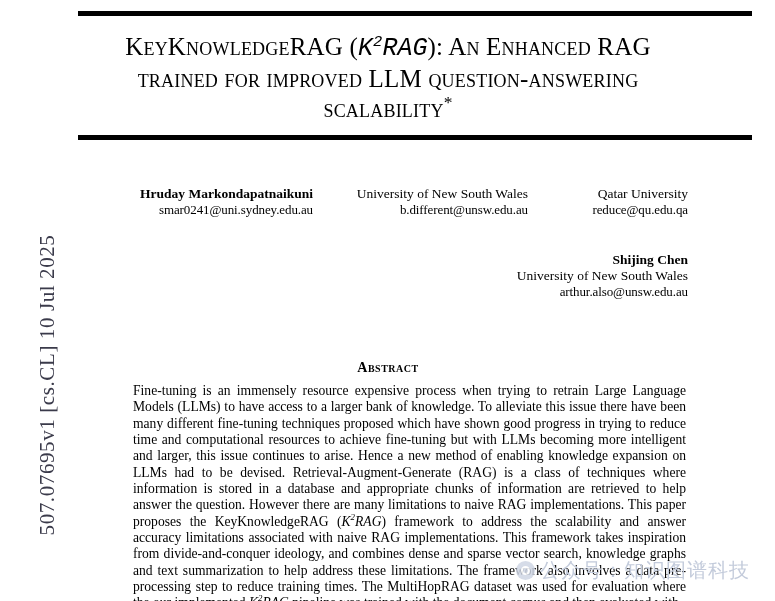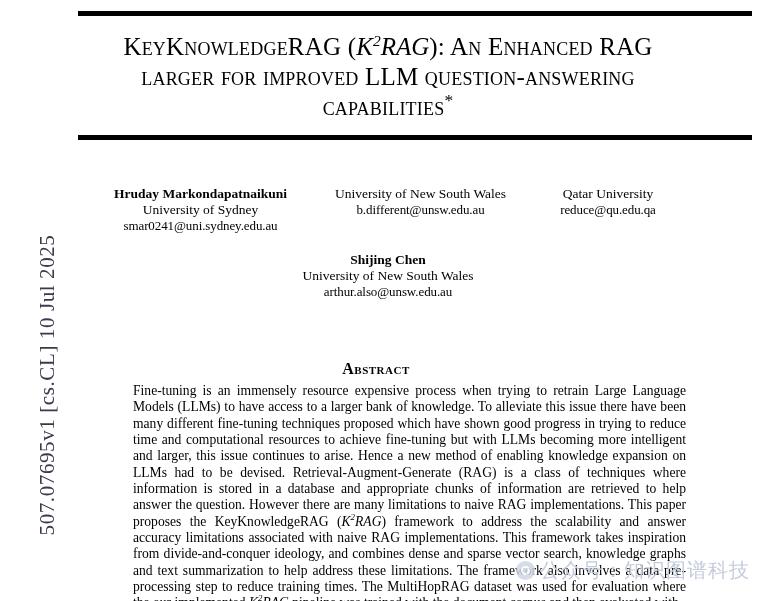--- a/index.html
+++ b/index.html
@@ -64,20 +64,21 @@
     text-align: center;
     font-size: 25px;
     line-height: 30px;
     font-variant: small-caps;
     letter-spacing: 0.2px;
   }
   #title .math {
     font-variant: normal;
     font-style: italic;
     letter-spacing: 0;
+    font-family: Liberation Mono, monospace;
   }
   #title .math sup {
     font-size: 0.62em;
     font-style: italic;
     vertical-align: super;
     line-height: 0;
   }
   #title .star {
     font-variant: normal;
     font-size: 0.7em;
@@ -89,33 +90,32 @@
   #authors-row {
     position: absolute;
     left: 88px;
     top: 186px;
     width: 600px;
     display: flex;
     justify-content: space-between;
     align-items: flex-start;
   }
   .author {
-    text-align: center;
+    text-align: right;
     line-height: 16px;
   }
   #author-0 { width: 225px; }
   #author-1 { width: 215px; }
   #author-2 { width: 160px; }
 
   #author-solo {
     position: absolute;
     left: 88px;
     top: 252px;
     width: 600px;
-    text-align: center;
     line-height: 16px;
   }
 
   .author-name {
     font-weight: bold;
     font-size: 13.5px;
     display: block;
   }
   .author-affil {
     font-size: 13.5px;
@@ -124,25 +124,25 @@
   .author-email {
     font-family: Liberation Serif, serif;
     font-size: 13px;
     display: block;
     letter-spacing: -0.1px;
   }
 
   
   #abstract-heading {
     position: absolute;
-    left: 76px;
+    left: 88px;
     top: 360px;
     width: 600px;
     text-align: center;
-    font-size: 16px;
+    font-size: 14px;
     font-weight: bold;
     font-variant: small-caps;
     letter-spacing: 0.5px;
   }
   #abstract-body {
     position: absolute;
     left: 133px;
     top: 383px;
     width: 553px;
     font-size: 13.6px;
@@ -205,31 +205,30 @@
 
 <div id="arxiv-stamp">507.07695v1  [cs.CL]  10 Jul 2025</div>
 
 <div id="page">
 
   <div class="rule" id="rule-top"></div>
 
   <div id="title">
     <span><span>KeyKnowledgeRAG (</span><span class="math"><span>K</span><sup>2</sup><span>RAG</span></span><span>): An Enhanced RAG</span></span>
     <br>
-    <span>larger for improved LLM question-answering</span>
+    <span>trained for improved LLM question-answering</span>
     <br>
-    <span>capabilities</span><span class="star">*</span>
+    <span>scalability</span><span class="star">*</span>
   </div>
 
   <div class="rule" id="rule-under-title"></div>
 
   <div id="authors-row">
     <div class="author" id="author-0">
       <span class="author-name">Hruday Markondapatnaikuni</span>
-      <span class="author-affil">University of Sydney</span>
       <span class="author-email">smar0241@uni.sydney.edu.au</span>
     </div>
     <div class="author" id="author-1">
       <span class="author-affil">University of New South Wales</span>
       <span class="author-email">b.different@unsw.edu.au</span>
     </div>
     <div class="author" id="author-2">
       <span class="author-affil">Qatar University</span>
       <span class="author-email">reduce@qu.edu.qa</span>
     </div>

